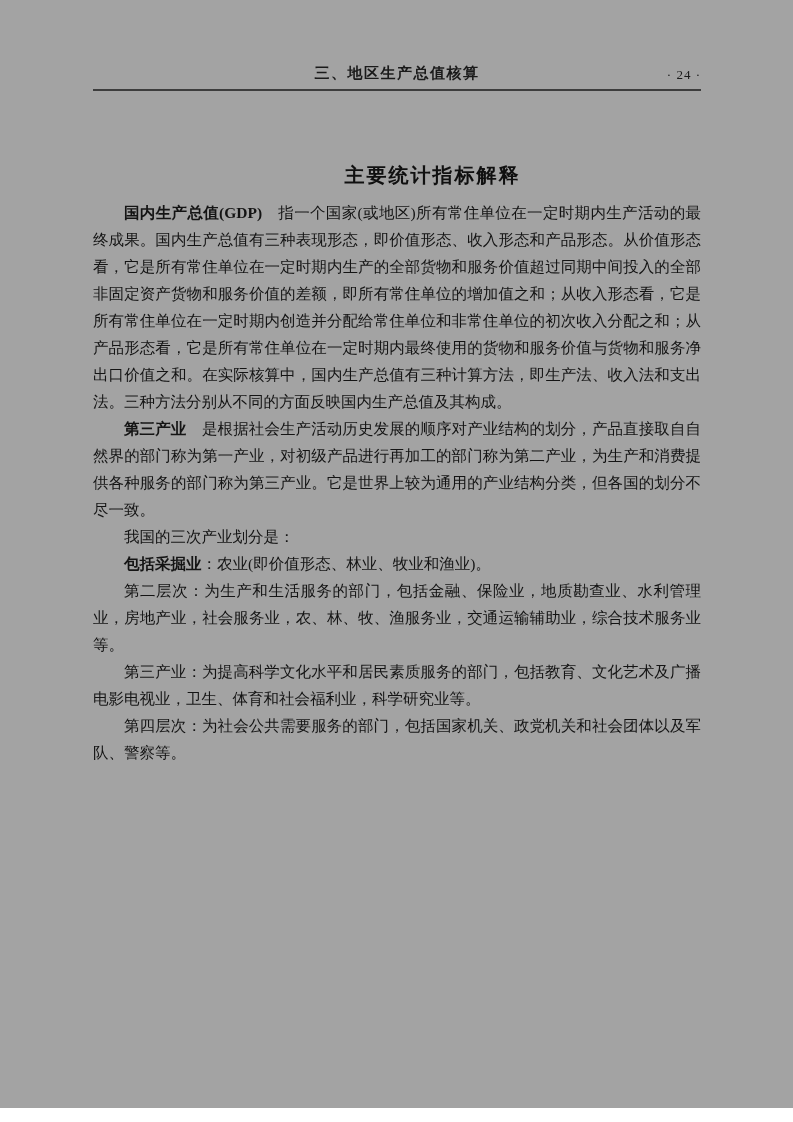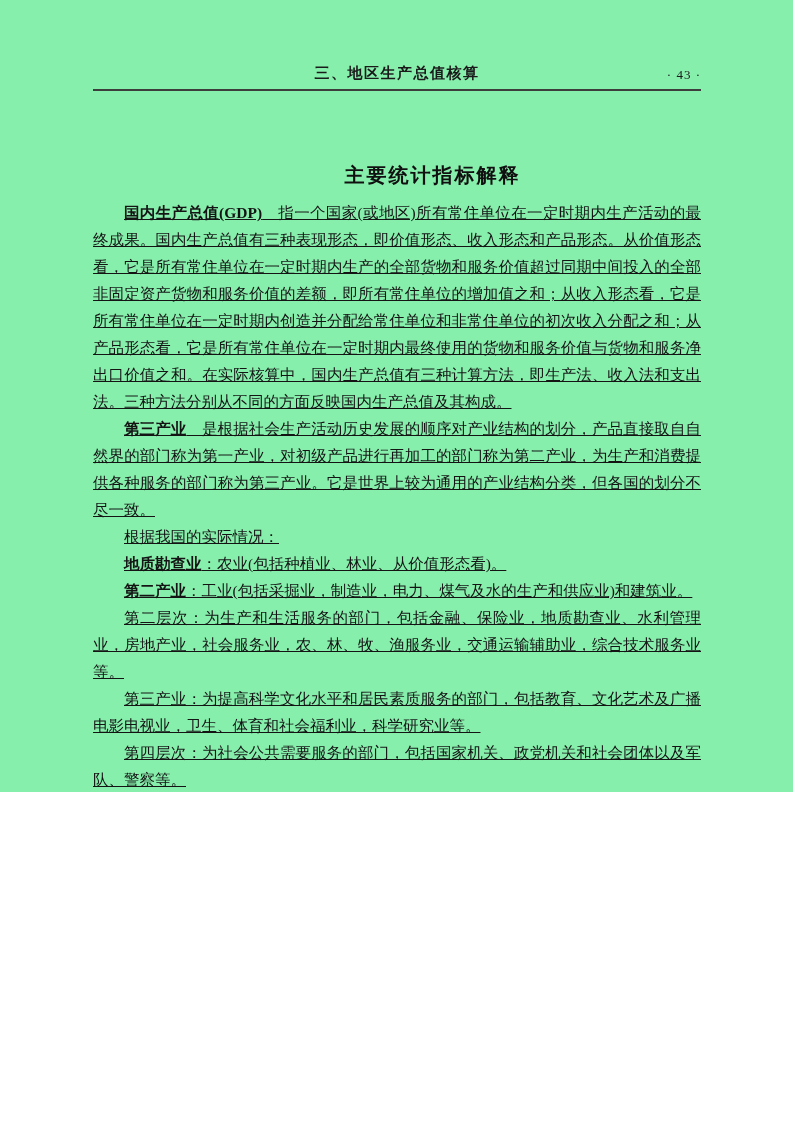--- a/index.html
+++ b/index.html
@@ -3,22 +3,22 @@
 <meta charset="utf-8">
 <style>
   html, body {
     margin: 0;
     padding: 0;
     background: #ffffff;
   }
   .page {
     position: relative;
     width: 793px;
-    height: 792px;
-    background: #86efac;
+    height: 1108px;
+    background: #a3a3a3;
     font-family: "Liberation Serif", "DejaVu Serif", serif;
     color: #141414;
     overflow: hidden;
   }
   
   .running-head {
     position: absolute;
     top: 64px;
     left: 93px;
     width: 608px;
@@ -73,44 +73,42 @@
     width: 608px;
     font-size: 15.5px;
     line-height: 27px;
     text-align: justify;
     color: #141414;
   }
   .body-text p {
     margin: 0;
     padding: 0;
     text-indent: 2em;
-    text-decoration: underline;
   }
   .lead {
     font-weight: bold;
   }
 </style>
 </head>
 <body>
 
 <div class="page">
 
   <div class="running-head">
     <div class="chapter-title">三、地区生产总值核算</div>
-    <div class="page-number">· 43 ·</div>
+    <div class="page-number">· 24 ·</div>
   </div>
 
   <div class="head-rule"></div>
 
   <h1 class="doc-title">主要统计指标解释</h1>
 
   <div class="body-text">
     <p><span class="lead">国内生产总值(GDP)</span><span>　指一个国家(或地区)所有常住单位在一定时期内生产活动的最终成果。国内生产总值有三种表现形态，即价值形态、收入形态和产品形态。从价值形态看，它是所有常住单位在一定时期内生产的全部货物和服务价值超过同期中间投入的全部非固定资产货物和服务价值的差额，即所有常住单位的增加值之和；从收入形态看，它是所有常住单位在一定时期内创造并分配给常住单位和非常住单位的初次收入分配之和；从产品形态看，它是所有常住单位在一定时期内最终使用的货物和服务价值与货物和服务净出口价值之和。在实际核算中，国内生产总值有三种计算方法，即生产法、收入法和支出法。三种方法分别从不同的方面反映国内生产总值及其构成。</span></p>
     <p><span class="lead">第三产业</span><span>　是根据社会生产活动历史发展的顺序对产业结构的划分，产品直接取自自然界的部门称为第一产业，对初级产品进行再加工的部门称为第二产业，为生产和消费提供各种服务的部门称为第三产业。它是世界上较为通用的产业结构分类，但各国的划分不尽一致。</span></p>
-    <p><span class="lead"></span><span>根据我国的实际情况：</span></p>
-    <p><span class="lead">地质勘查业</span><span>：农业(包括种植业、林业、从价值形态看)。</span></p>
-    <p><span class="lead">第二产业</span><span>：工业(包括采掘业，制造业，电力、煤气及水的生产和供应业)和建筑业。</span></p>
+    <p><span class="lead"></span><span>我国的三次产业划分是：</span></p>
+    <p><span class="lead">包括采掘业</span><span>：农业(即价值形态、林业、牧业和渔业)。</span></p>
     <p><span class="lead"></span><span>第二层次：为生产和生活服务的部门，包括金融、保险业，地质勘查业、水利管理业，房地产业，社会服务业，农、林、牧、渔服务业，交通运输辅助业，综合技术服务业等。</span></p>
     <p><span class="lead"></span><span>第三产业：为提高科学文化水平和居民素质服务的部门，包括教育、文化艺术及广播电影电视业，卫生、体育和社会福利业，科学研究业等。</span></p>
     <p><span class="lead"></span><span>第四层次：为社会公共需要服务的部门，包括国家机关、政党机关和社会团体以及军队、警察等。</span></p>
   </div>
 
 </div>
 
 </body></html>

